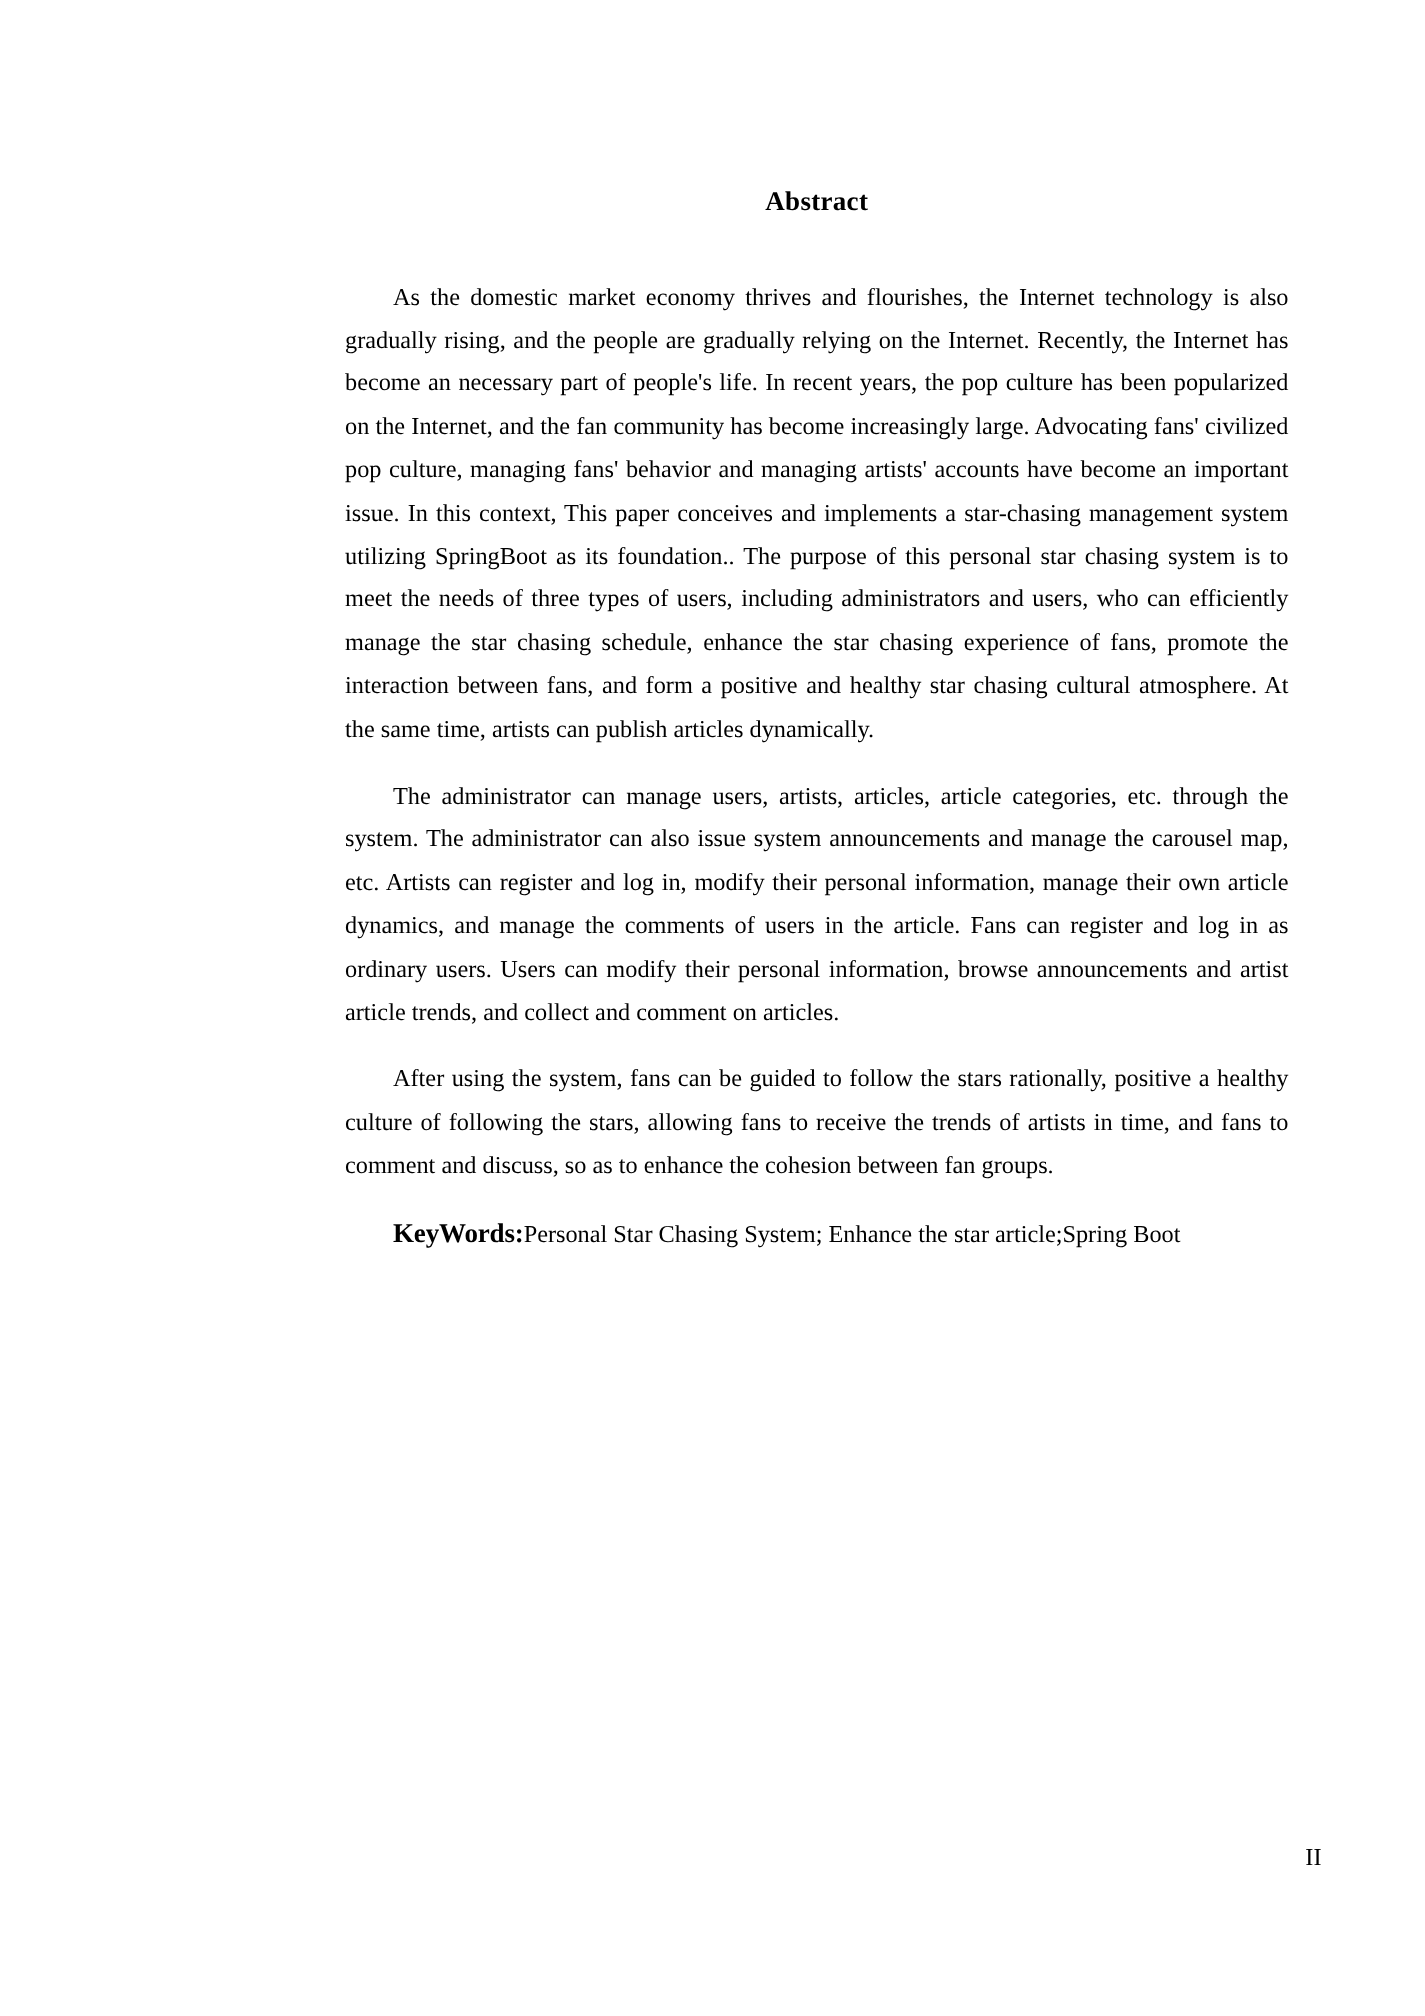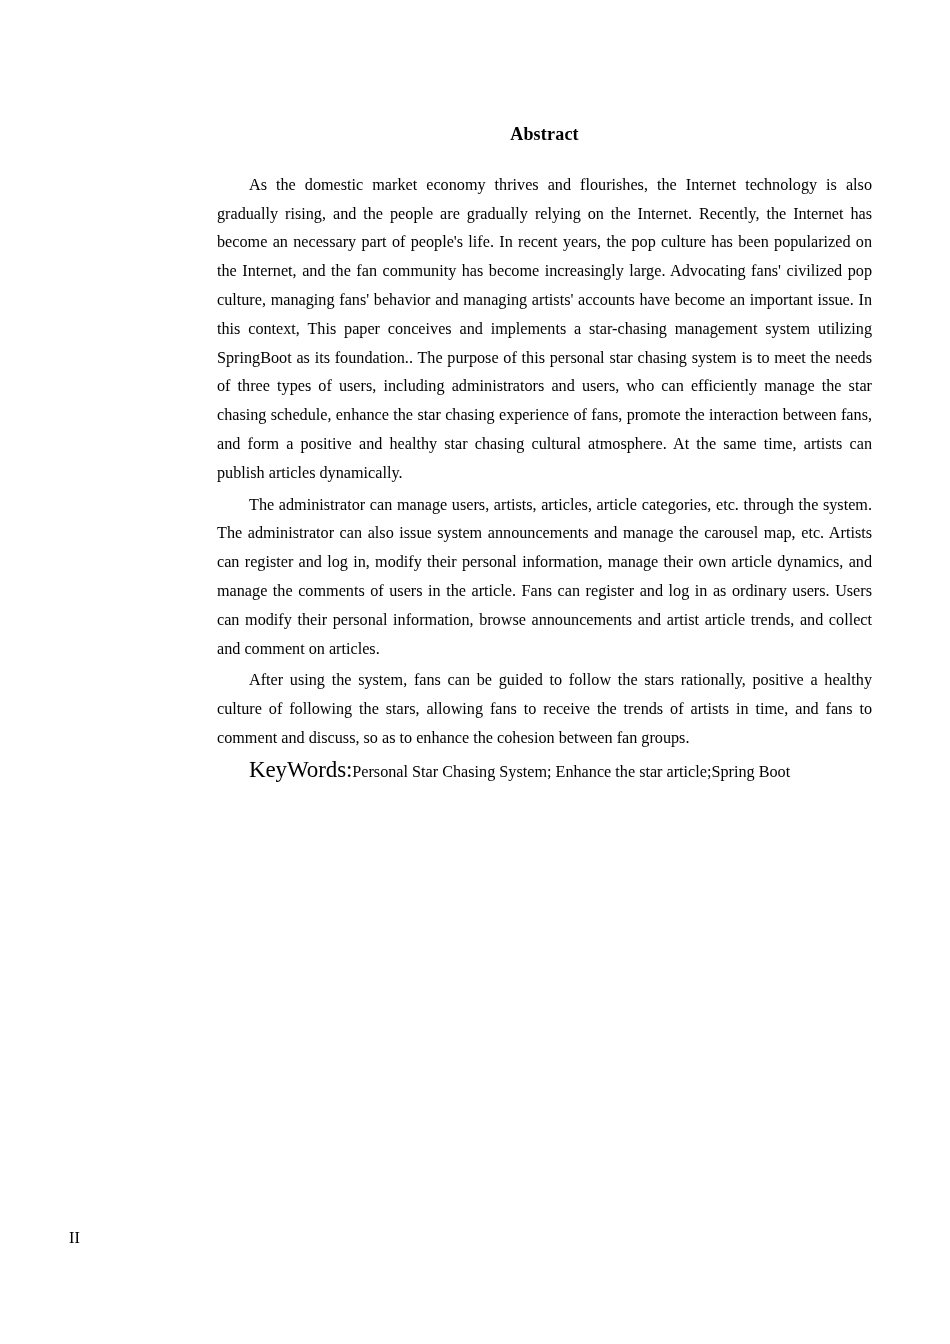--- a/index.html
+++ b/index.html
@@ -43,50 +43,50 @@
 
   .abstract-body {
     font-size: 16.2px;
     line-height: 28.8px;
     text-align: justify;
     text-justify: inter-word;
     margin: 0;
   }
 
   .abstract-body p {
-    margin: 3px;
+    margin: 16px;
     text-indent: 32px;
     text-align: justify;
     text-align-last: left;
   }
 
   .keywords-line {
     font-size: 16.2px;
     line-height: 28.8px;
     margin: 0;
     text-indent: 0;
     text-align: left;
   }
 
   .keywords-label {
-    font-size: 23px;
-    font-weight: normal;
+    font-size: 18px;
+    font-weight: bold;
     letter-spacing: -0.1px;
   }
 
   .keywords-value {
     font-size: 16.2px;
   }
 
   .page-number {
     position: absolute;
     left: 0;
     right: 0;
     top: 1228px;
-    text-align: left;
+    text-align: right;
     font-size: 16.2px;
     line-height: 20px;
     font-family: "Liberation Serif", "DejaVu Serif", serif;
   }
 </style>
 </head>
 <body>
 
 <div class="page">
 

